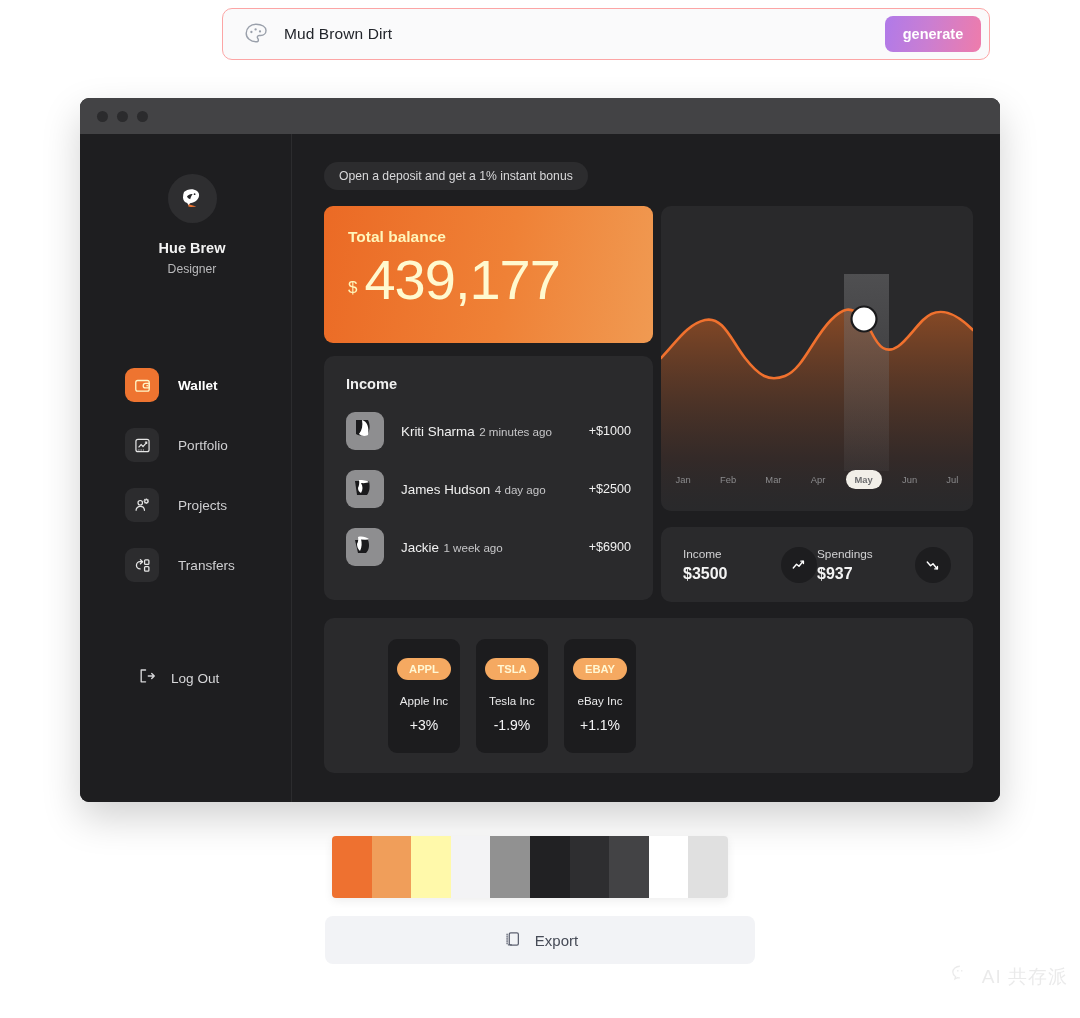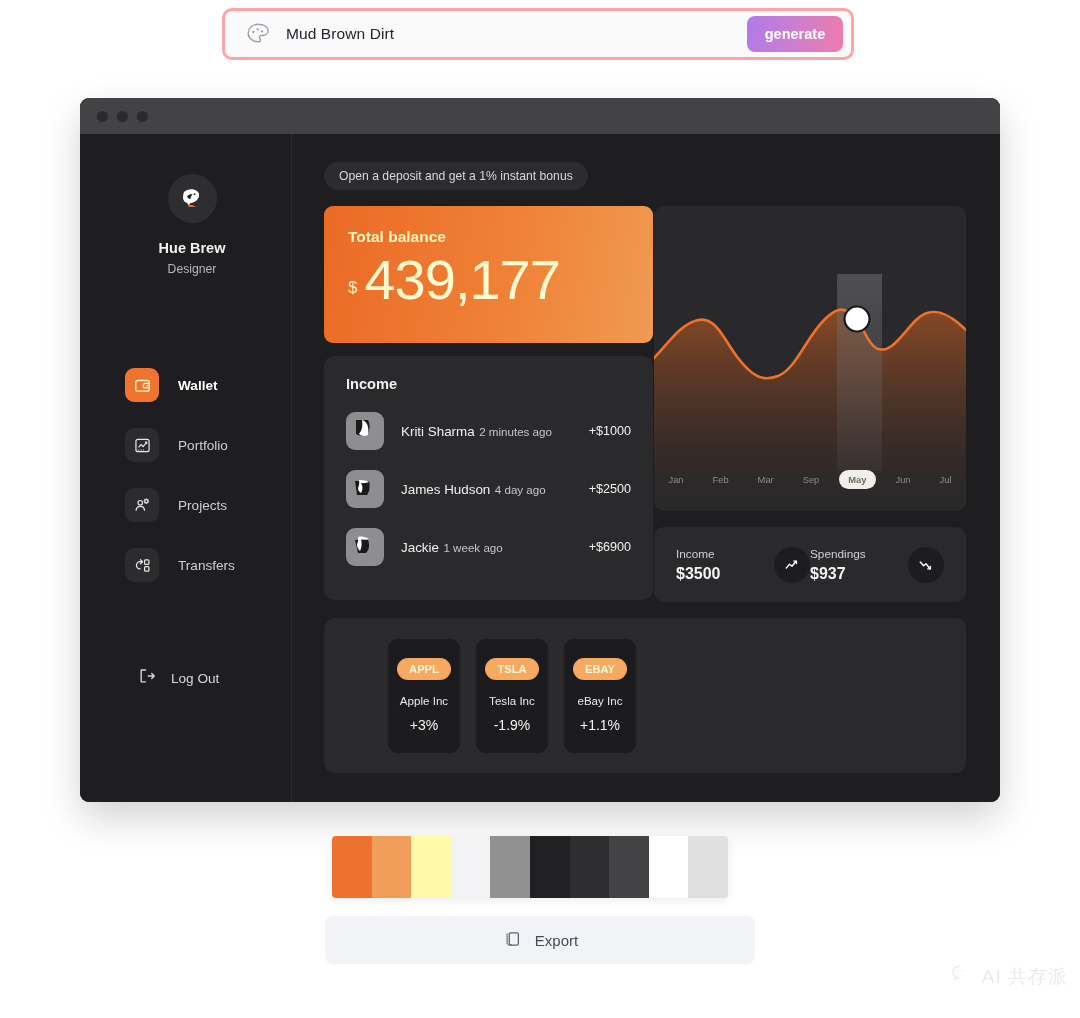--- a/index.html
+++ b/index.html
@@ -7,23 +7,23 @@
     width: 1080px; height: 1018px;
     background: #ffffff;
     font-family: "Liberation Sans", sans-serif;
     overflow: hidden;
   }
   .page { position: relative; width: 1080px; height: 1018px; background:#ffffff; }
 
   
   .promptbar {
     position: absolute; left: 222px; top: 8px;
-    width: 632px; height: 52px;
+    width: 768px; height: 52px;
     background: #fafafb;
-    border: 3px solid #fca5a5;
+    border: 1px solid #fca5a5;
     border-radius: 10px;
     display: flex; align-items: center;
     padding: 0 8px 0 20px;
   }
   .palette-icon { width: 26px; height: 26px; flex: none; color: #9aa0ab; }
   .prompt-text {
     margin-left: 15px; font-size: 15.5px; color: #22252b; letter-spacing: .1px;
     flex: 1;
   }
   .generate-btn {
@@ -81,21 +81,21 @@
     display: flex; align-items: center; gap: 14px; cursor: pointer;
   }
   .logout-label { color: #d6d6d8; font-size: 13.6px; }
 
   
   .main { flex: 1; padding: 28px 34px 0 32px; position: relative; }
   .promo {
     display: inline-block; background: #2c2c2e; color: #d8d8da;
     font-size: 12.2px; padding: 7px 15px; border-radius: 14px;
   }
-  .cols { display: flex; gap: 1px; margin-top: 16px; }
+  .cols { display: flex; gap: 8px; margin-top: 16px; }
   .col-left { width: 329px; flex: none; }
   .col-right { width: 312px; flex: none; }
 
   
   .balance-card {
     height: 137px; border-radius: 9px;
     background: linear-gradient(100deg, #eb6a25 0%, #ef8136 55%, #f09a52 100%);
     padding: 22px 24px; color: #fff8c2;
   }
   .balance-title { font-size: 15.5px; font-weight: bold; color: #fff6ba; }
@@ -378,21 +378,21 @@
                 </defs>
                 <path d="M0,152 C14,138 26,118 44,114 C62,110 70,134 84,152 C98,170 108,176 124,170 C142,163 152,132 170,114 C182,102 190,100 200,110 C210,120 212,136 222,142 C236,150 248,128 262,114 C276,100 292,104 312,124 L312,305 L0,305 Z" fill="url(#areaFill)"></path>
                 <rect x="183" y="68" width="45" height="197" fill="url(#colHl)"></rect>
                 <path d="M0,152 C14,138 26,118 44,114 C62,110 70,134 84,152 C98,170 108,176 124,170 C142,163 152,132 170,114 C182,102 190,100 200,110 C210,120 212,136 222,142 C236,150 248,128 262,114 C276,100 292,104 312,124" fill="none" stroke="#f0712e" stroke-width="2.6" stroke-linecap="round"></path>
                 <circle cx="203" cy="113" r="12.5" fill="#ffffff" stroke="#1a1a1c" stroke-width="2.2"></circle>
               </svg>
               <div class="month-row">
                 <span class="month">Jan</span>
                 <span class="month">Feb</span>
                 <span class="month">Mar</span>
-                <span class="month">Sep</span>
+                <span class="month">Apr</span>
                 <span class="month active">May</span>
                 <span class="month">Jun</span>
                 <span class="month">Jul</span>
               </div>
             </div>
 
             <div class="stats-card">
               <div class="stat">
                 <span>
                   <span class="stat-label" style="display:block">Income</span>

